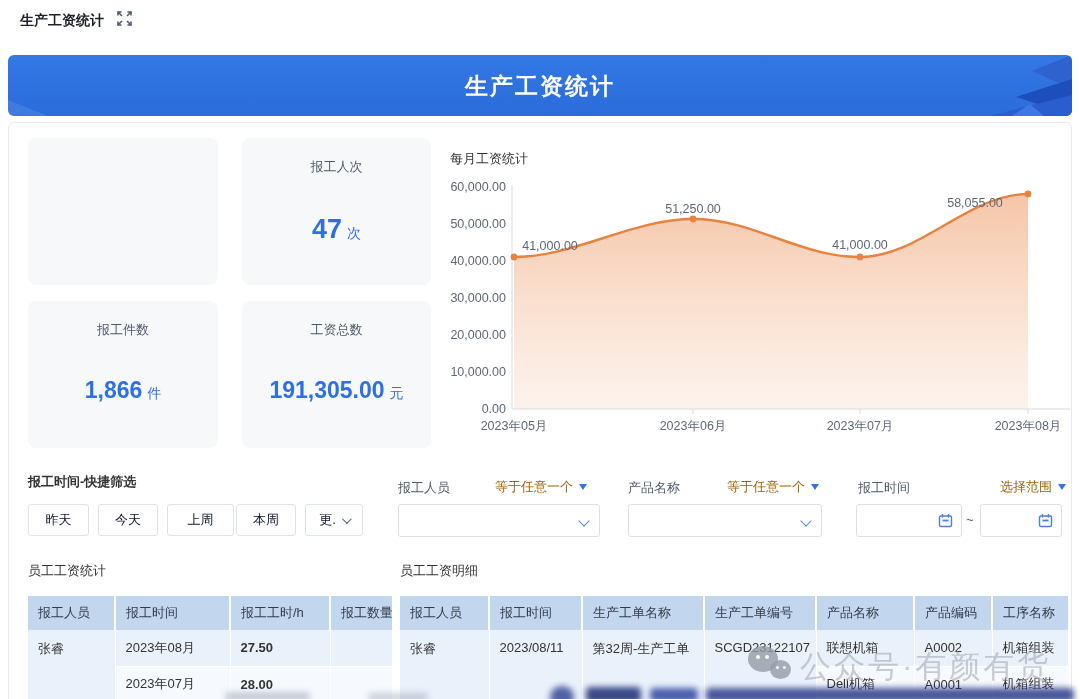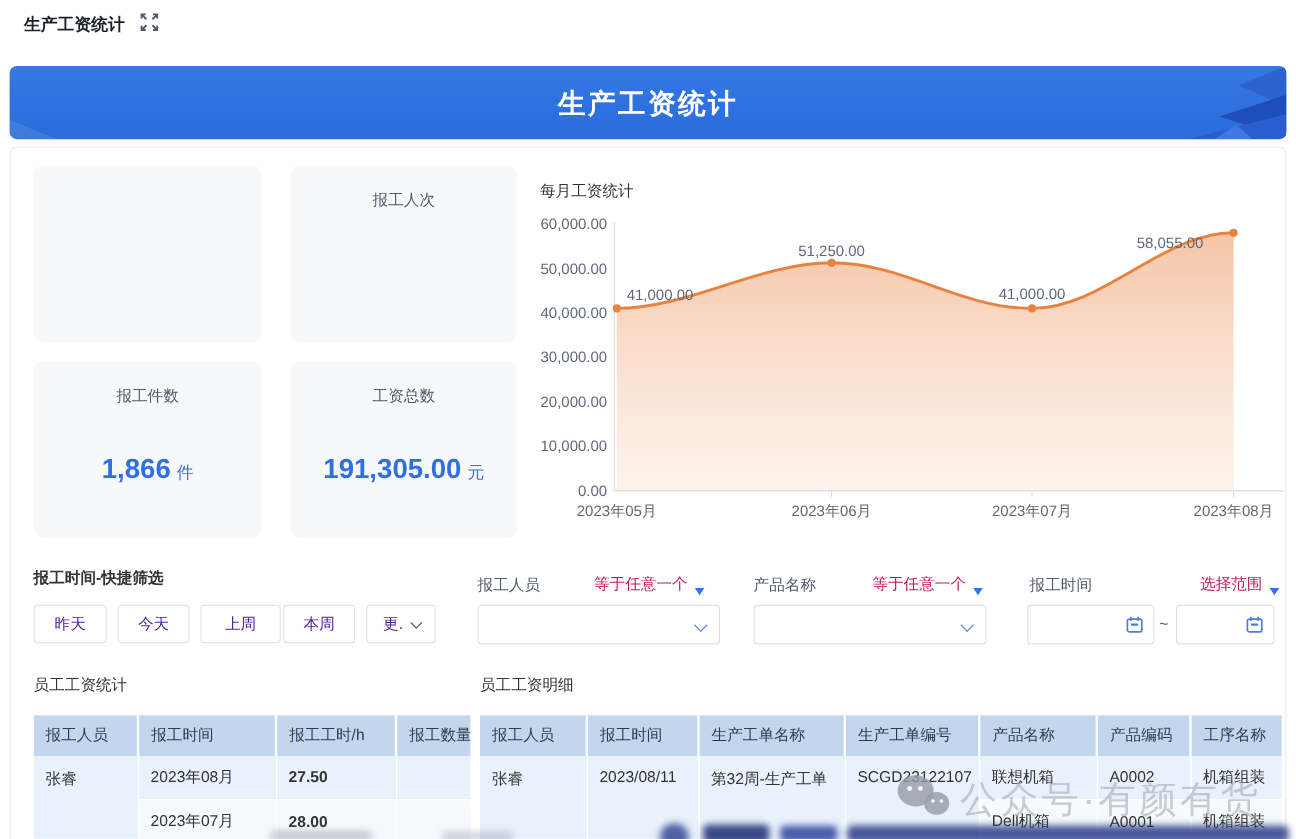--- a/index.html
+++ b/index.html
@@ -27,27 +27,27 @@
   .card-value .num { font-size:27px; font-weight:600; }
   .card-value .num.small { font-size:23px; }
   .card-value .unit { font-size:14px; margin-left:5px; }
 
   .section-title { font-size:13px; color:#333; }
   .axis-text { font-size:12.5px; fill:#5f6876; }
   .dlabel { font-size:12.5px; fill:#5f6876; }
 
   
   .qbtn { height:32px; background:#fff; border:1px solid #dfe3ea; border-radius:3px;
-    font-size:13px; color:#4c1d95; display:flex; align-items:center; justify-content:center; }
+    font-size:13px; color:#0f172a; display:flex; align-items:center; justify-content:center; }
   .chev { width:7px; height:7px; border-right:1.6px solid #4e5969; border-bottom:1.6px solid #4e5969;
     transform:rotate(45deg) translateY(-2px); display:inline-block; margin-left:6px; }
 
   
   .flabel { font-size:13px; color:#4e5969; }
-  .foper { font-size:13px; color:#be185d; display:flex; align-items:flex-end; }
+  .foper { font-size:13px; color:#a16207; display:flex; align-items:center; }
   .tri { width:0; height:0; border-left:4.5px solid transparent; border-right:4.5px solid transparent;
     border-top:6px solid #3273e8; margin-left:6px; display:inline-block; }
   .selectbox { height:33px; border:1px solid #dde0e7; border-radius:3px; background:#fff; }
   .selectbox .chev-blue { position:absolute; right:11px; top:12px; width:8px; height:8px;
     border-right:1.8px solid #5b88d8; border-bottom:1.8px solid #5b88d8; transform:rotate(45deg); }
   .dateinput { height:33px; border:1px solid #dde0e7; border-radius:3px; background:#fff;
     font-size:13px; padding:0 26px 0 8px; width:100%; outline:none; }
   .sep { font-size:13px; color:#4e5969; }
 
   
@@ -98,20 +98,23 @@
     <polygon points="0,18 40,18 0,2" fill="rgba(255,255,255,0.10)"></polygon>
   </svg>
 </div>
 
 <div class="abs panel"></div>
 
 <div class="abs card" style="left:28px;top:138px;">
 </div>
 <div class="abs card" style="left:242px;top:138px;width:189px;">
   <div class="abs card-label">报工人次</div>
+  <div class="abs card-value">
+    <span class="num">47</span><span class="unit">次</span>
+  </div>
 </div>
 <div class="abs card" style="left:28px;top:301px;">
   <div class="abs card-label">报工件数</div>
   <div class="abs card-value">
     <span class="num small">1,866</span><span class="unit">件</span>
   </div>
 </div>
 <div class="abs card" style="left:242px;top:301px;width:189px;">
   <div class="abs card-label">工资总数</div>
   <div class="abs card-value">

